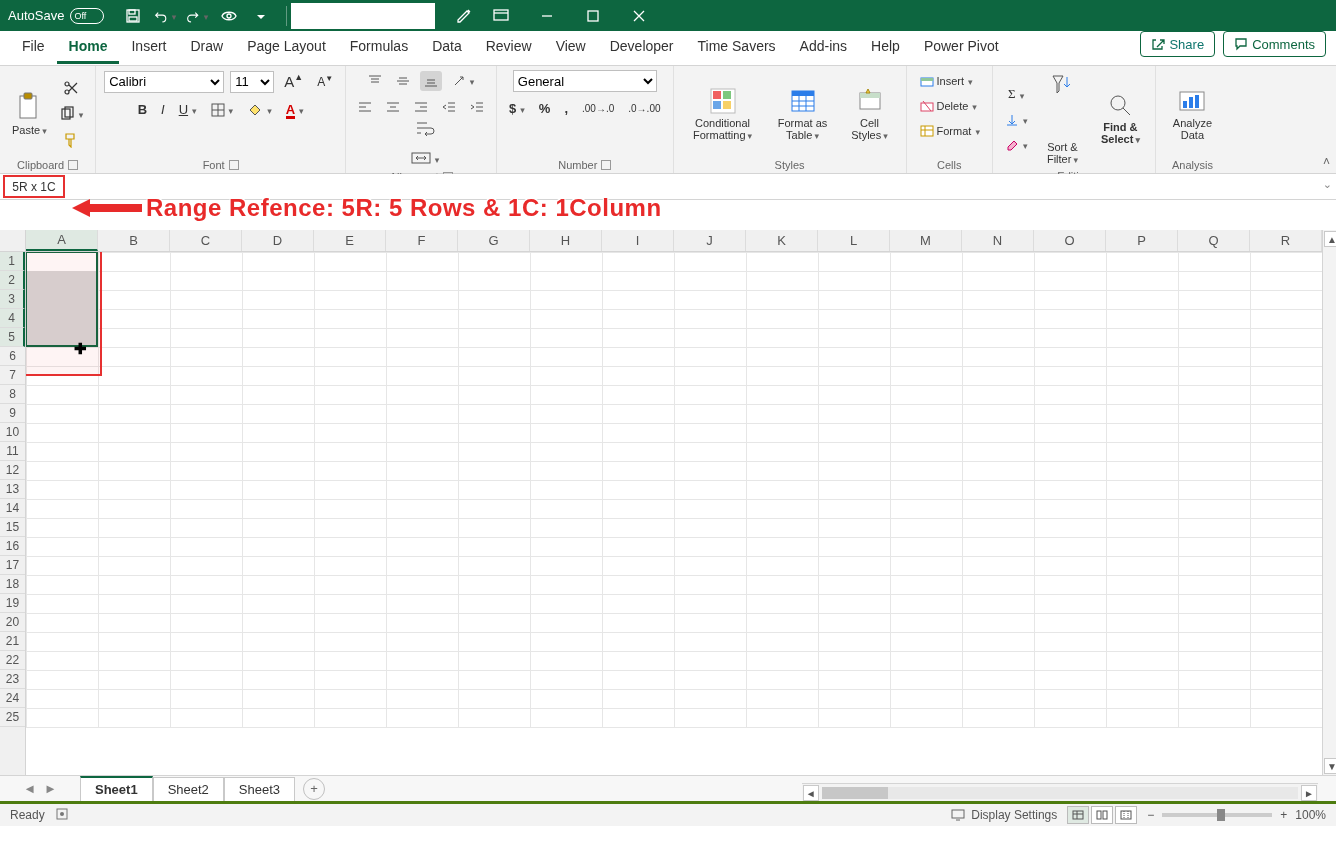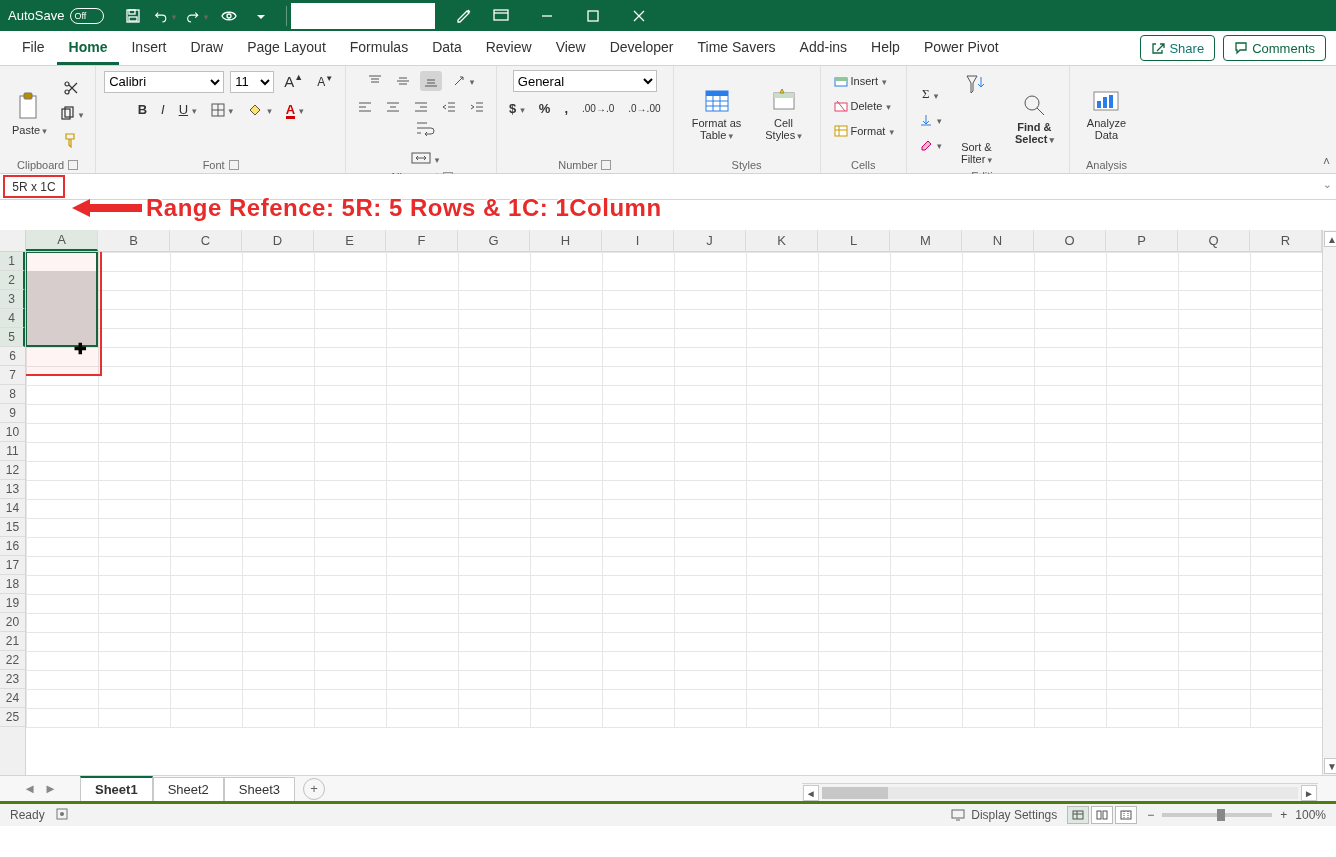--- a/index.html
+++ b/index.html
@@ -14,21 +14,21 @@
 .qat-sep { width: 1px; height: 20px; background: rgba(255,255,255,.35); margin: 0 4px; }
 .titlebar .center { flex: 1; display: flex; align-items: center; justify-content: center; gap: 16px; }
 .workbook { font-size: 14px; color: #fff; }
 .searchbox { width: 350px; height: 28px; background: #1a7a4f; border: 1px solid #1a7a4f; display: flex; align-items: center; padding: 0 8px; color: #cde7d8; font-size: 13px; gap: 6px; }
 .searchbox svg { width: 14px; height: 14px; }
 .titlebar .right { display: flex; align-items: center; gap: 6px; }
 .whitebox { width: 144px; height: 26px; background: #fff; margin-right: 12px; }
 .winbtn { width: 40px; height: 45px; display: flex; align-items: center; justify-content: center; cursor: pointer; }
 
 
-.tabsrow { height: 35px; background: #fff; display: flex; align-items: center; padding: 0 10px; border-bottom: 1px solid #d4d4d4; }
+.tabsrow { height: 35px; background: #fff; display: flex; align-items: flex-start; padding: 0 10px; border-bottom: 1px solid #d4d4d4; }
 .tab { padding: 7px 12px; font-size: 14px; color: #333; cursor: pointer; border-bottom: 3px solid transparent; }
 .tab.active { border-bottom-color: #0d6640; color: #0d6640; font-weight: 600; }
 .tabsrow .spacer { flex: 1; }
 .pill { display: flex; align-items: center; gap: 4px; height: 26px; padding: 0 10px; border: 1px solid #bcbcbc; border-radius: 4px; font-size: 13px; margin-left: 8px; cursor: pointer; background:#fff; }
 .pill.share { border-color: #0d6640; color: #0f766e; }
 .pill.comments { color: #0d6640; border-color:#0d6640; }
 
 
 .ribbon { height: 108px; background: #f3f3f3; border-bottom: 1px solid #d4d4d4; display: flex; position: relative; }
 .group { display: flex; flex-direction: column; padding: 4px 8px 2px; border-right: 1px solid #e0e0e0; }
@@ -394,20 +394,30 @@
       </div>
     </div>
     <div class="group-label">
         <span>Number</span>
         <span class="dlaunch"></span>
       </div>
   </div>
 
   <div class="group">
     <div class="group-body">
+      <div class="vcol btn">
+        <svg width="28" height="28" viewBox="0 0 28 28">
+            <rect x="2" y="2" width="24" height="24" fill="#fff" stroke="#bbb"></rect>
+            <rect x="4" y="4" width="8" height="8" fill="#f06060"></rect>
+            <rect x="14" y="4" width="8" height="8" fill="#7ec87e"></rect>
+            <rect x="4" y="14" width="8" height="8" fill="#6aa6e8"></rect>
+            <rect x="14" y="14" width="8" height="8" fill="#f7d168"></rect>
+          </svg>
+        <span class="mini caret" style="max-width:74px;">Conditional Formatting</span>
+      </div>
       <div class="vcol btn">
         <svg width="28" height="28" viewBox="0 0 28 28">
             <rect x="3" y="4" width="22" height="20" fill="#fff" stroke="#2b7de9"></rect>
             <rect x="3" y="4" width="22" height="5" fill="#2b7de9"></rect>
             <path stroke="#2b7de9" d="M3 14H25M3 19H25M10 4V24M17 4V24"></path>
           </svg>
         <span class="mini caret" style="max-width:62px;">Format as Table</span>
       </div>
       <div class="vcol btn">
         <svg width="28" height="28" viewBox="0 0 28 28">

